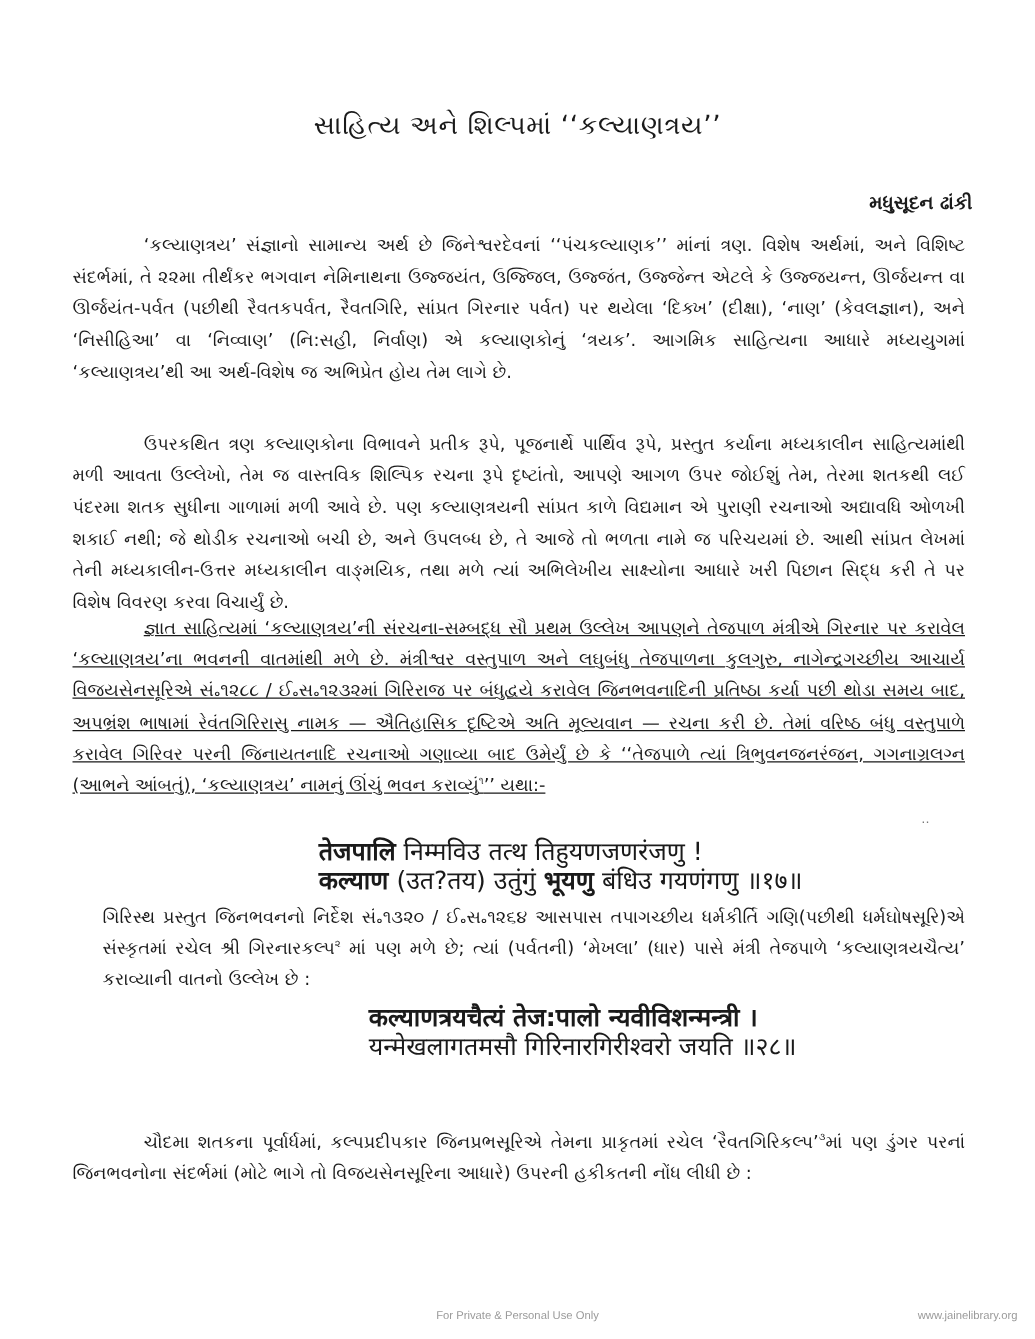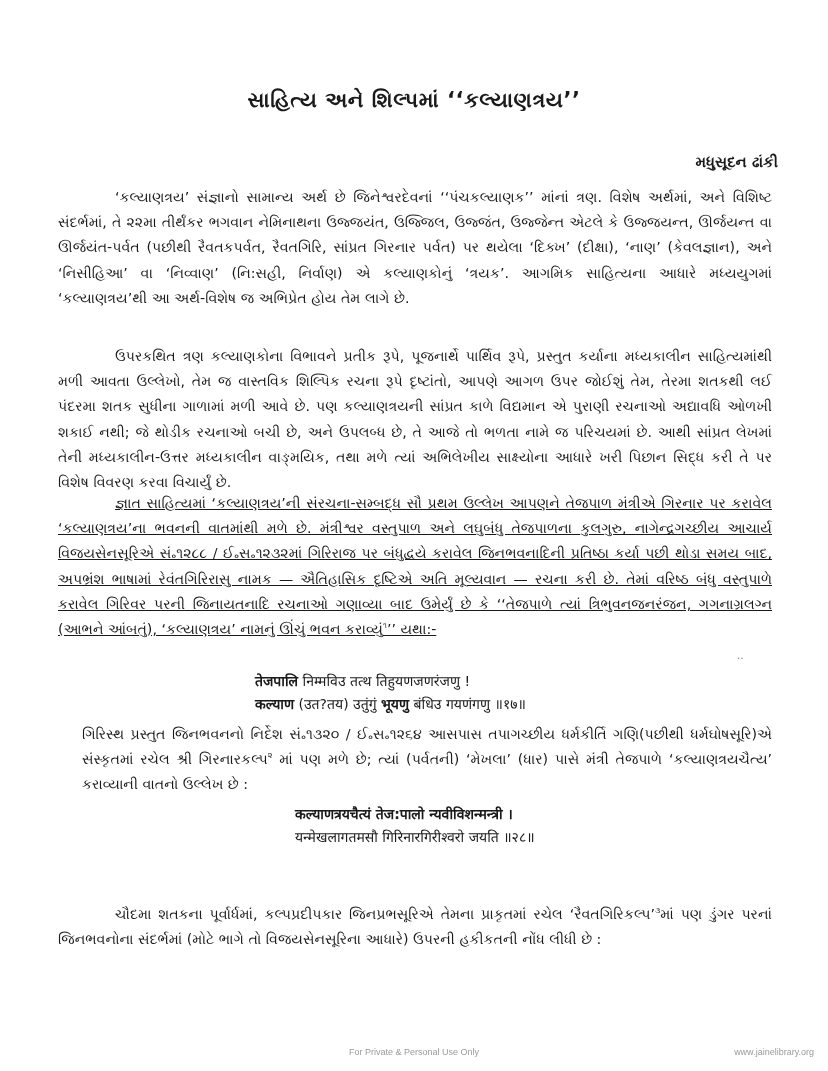--- a/index.html
+++ b/index.html
@@ -1,26 +1,26 @@
 <!DOCTYPE html>
 <html><head>
 <meta charset="utf-8">
 <style>
   html, body { margin: 0; padding: 0; background: #ffffff; }
   body { width: 828px; height: 1071px; position: relative; overflow: hidden;
          font-family: "DejaVu Sans", sans-serif; color: #1a1a1a; }
   .page { position: absolute; left: 0; top: 0; width: 828px; height: 1071px; }
   .title { position: absolute; top: 88px; left: 0; width: 828px; text-align: center;
-           font-size: 21px; font-weight: bold; letter-spacing: 0.5px; }
+           font-size: 21px; font-weight: normal; letter-spacing: 0.5px; }
   .author { position: absolute; top: 153px; right: 50px; font-size: 15px; font-weight: bold; }
   .body-text { position: absolute; left: 58px; width: 714px; font-size: 14.2px; line-height: 25.2px;
                text-align: justify; }
   .body-text p { margin: 0; }
   .indent { text-indent: 57px; }
-  .verse { position: absolute; font-size: 14px; line-height: 23px; }
+  .verse { position: absolute; font-size: 20px; line-height: 23px; }
   .verse .b { font-weight: bold; }
   .footer { position: absolute; top: 1047px; font-family: "Liberation Sans", sans-serif;
             font-size: 9px; color: #9a9a9a; }
   sup { font-size: 8px; line-height: 0; }
   .mark { position: absolute; top: 650px; left: 737px; font-size: 10px; color: #777; }
 </style>
 </head>
 <body>
 
 <div class="page">

